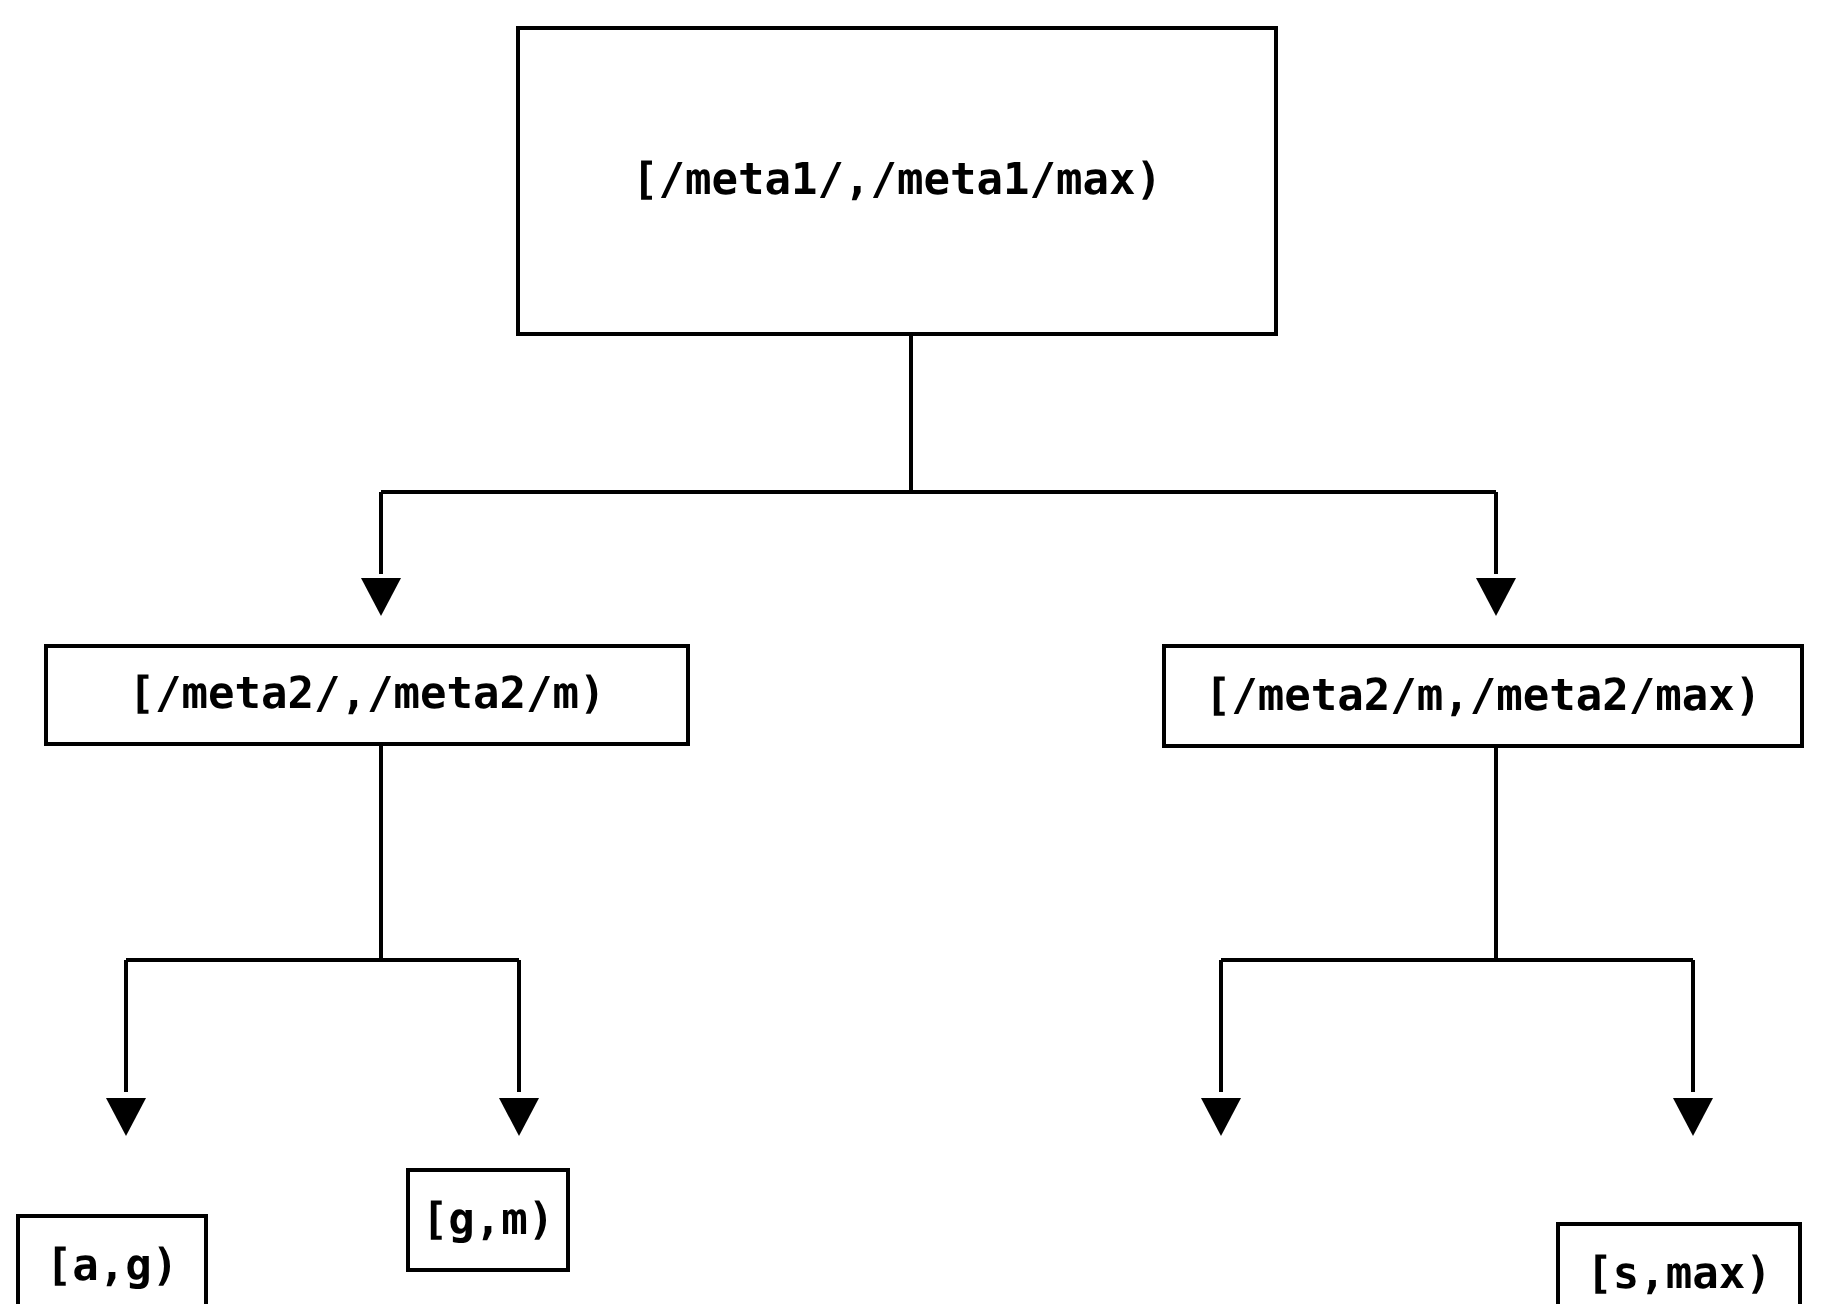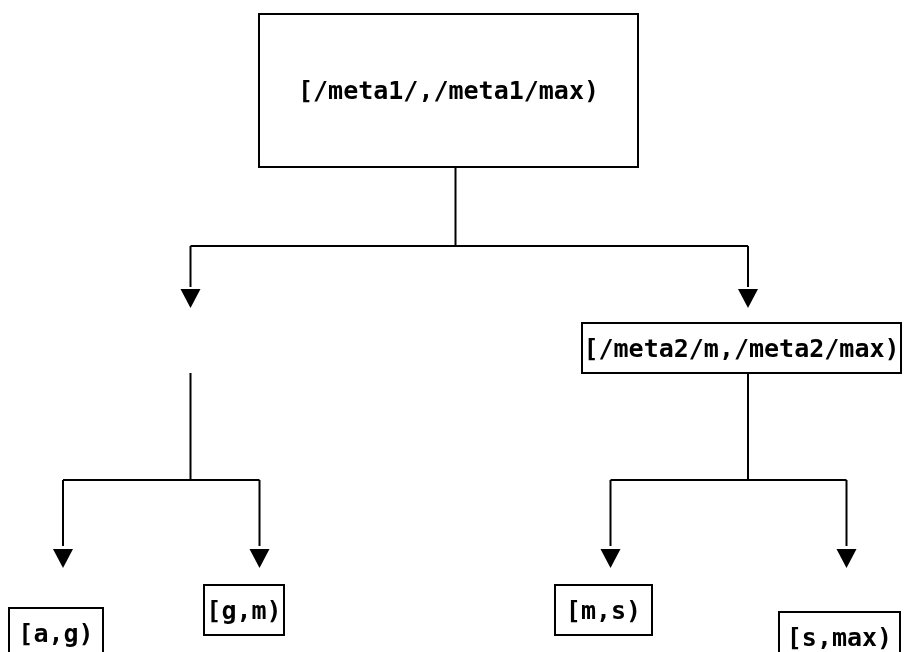--- a/index.html
+++ b/index.html
@@ -18,21 +18,21 @@
   .node {
     position: absolute;
     box-sizing: border-box;
     background: #ffffff;
     border: 2px solid #000000;
     display: flex;
     align-items: center;
     justify-content: center;
     font-family: "DejaVu Sans Mono", "Liberation Mono", monospace;
     font-weight: bold;
-    font-size: 25px;
+    font-size: 22px;
     color: #000000;
     white-space: nowrap;
   }
   #node-root      { left: 258px; top: 13px;  width: 381px; height: 155px; }
   #node-l2-left   { left: 22px;  top: 322px; width: 323px; height: 51px; }
   #node-l2-right  { left: 581px; top: 322px; width: 321px; height: 52px; }
   #node-leaf-ag   { left: 8px;   top: 584px; width: 96px;  height: 52px; margin-top: 23px; }
   #node-leaf-gm   { left: 203px; top: 584px; width: 82px;  height: 52px; }
   #node-leaf-ms   { left: 554px; top: 584px; width: 99px;  height: 52px; }
   #node-leaf-smax { left: 778px; top: 611px; width: 123px; height: 52px; }
@@ -56,34 +56,34 @@
 
     <path class="edge" d="M748 373 V480 M610.5 480 H846.5 M610.5 480 V546 M846.5 480 V546" stroke="#000000"></path>
     <polygon class="arrowhead" points="600.5,549 620.5,549 610.5,568" fill="#000000"></polygon>
     <polygon class="arrowhead" points="836.5,549 856.5,549 846.5,568" fill="#000000"></polygon>
   </svg>
 
   <div class="node" id="node-root">
     <span>[/meta1/,/meta1/max)</span>
   </div>
 
+  <div class="node" id="node-l2-left">
+    <span>[/meta2/,/meta2/m)</span>
+  </div>
 
   <div class="node" id="node-l2-right">
     <span>[/meta2/m,/meta2/max)</span>
   </div>
 
   <div class="node" id="node-leaf-ag">
     <span>[a,g)</span>
   </div>
 
   <div class="node" id="node-leaf-gm">
     <span>[g,m)</span>
   </div>
 
-  <div class="node" id="node-leaf-ms">
-    <span>[m,s)</span>
-  </div>
 
   <div class="node" id="node-leaf-smax">
     <span>[s,max)</span>
   </div>
 
 </div>
 
 </body></html>

